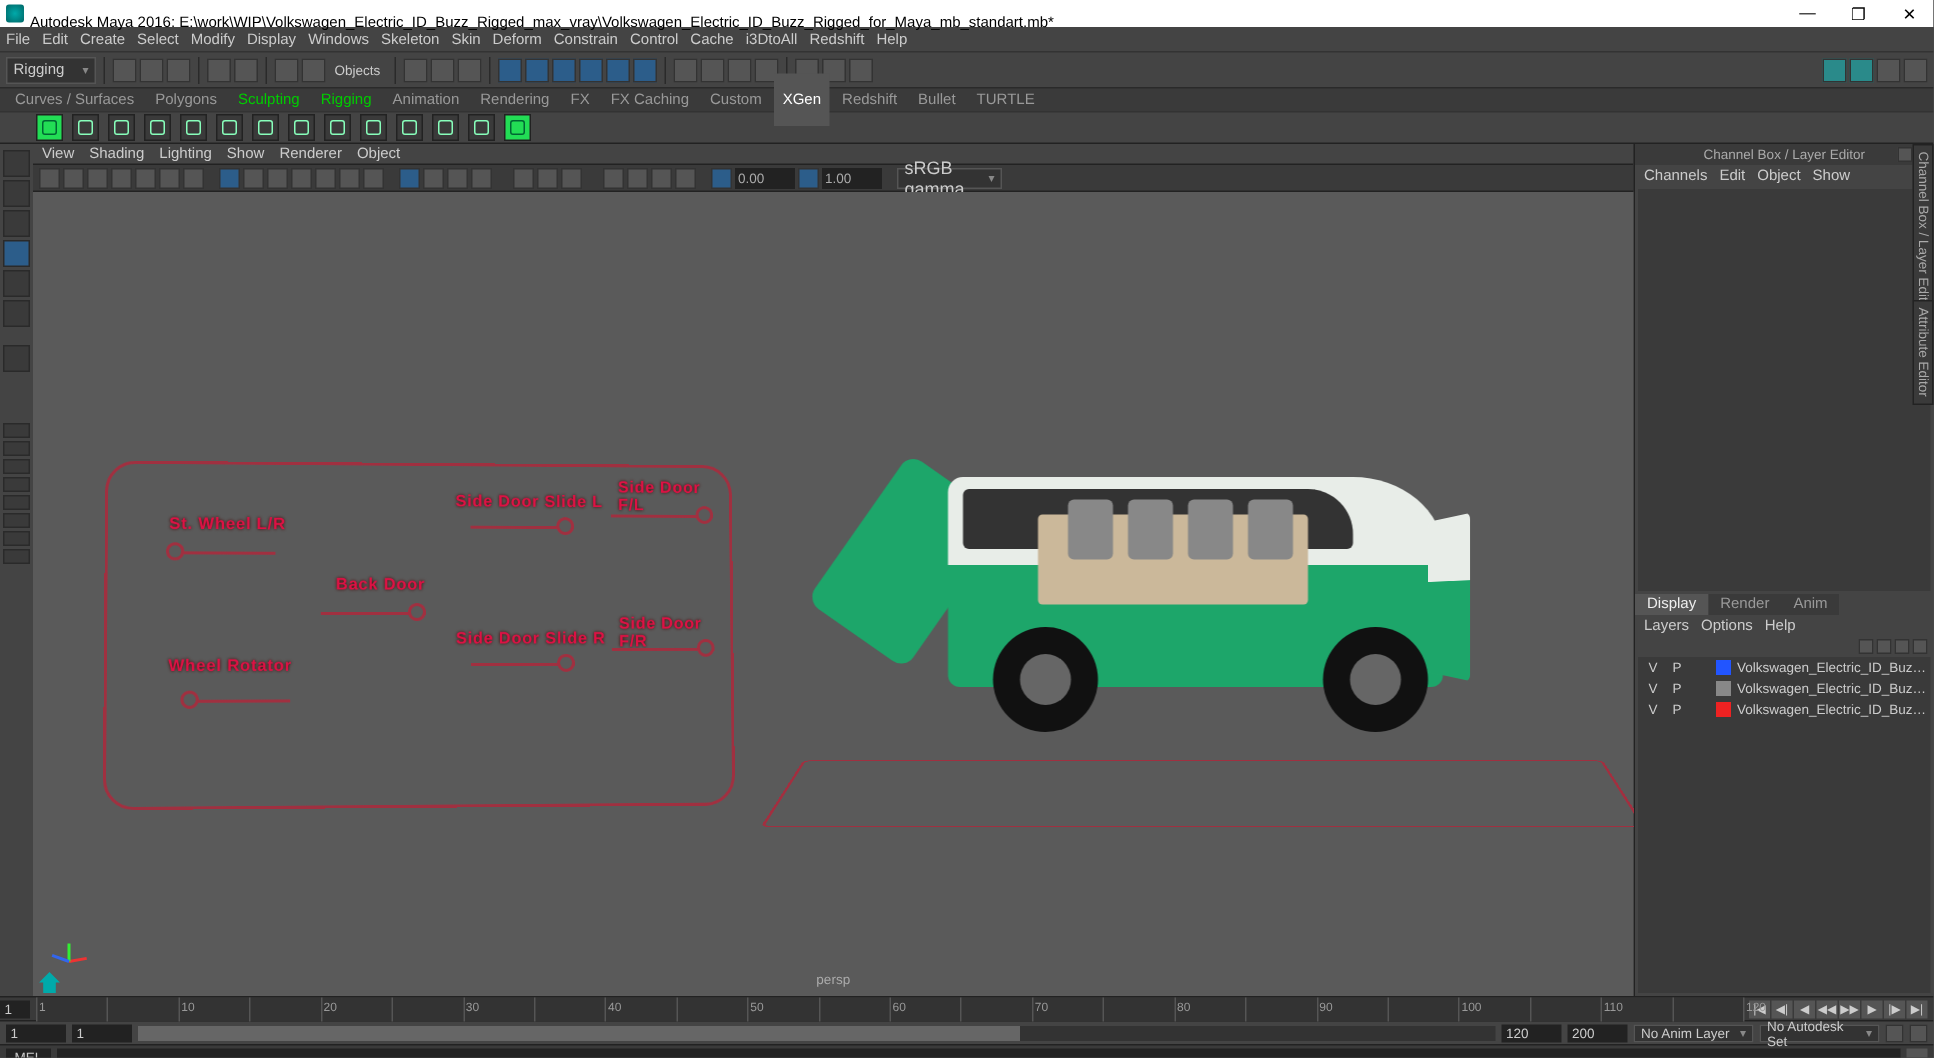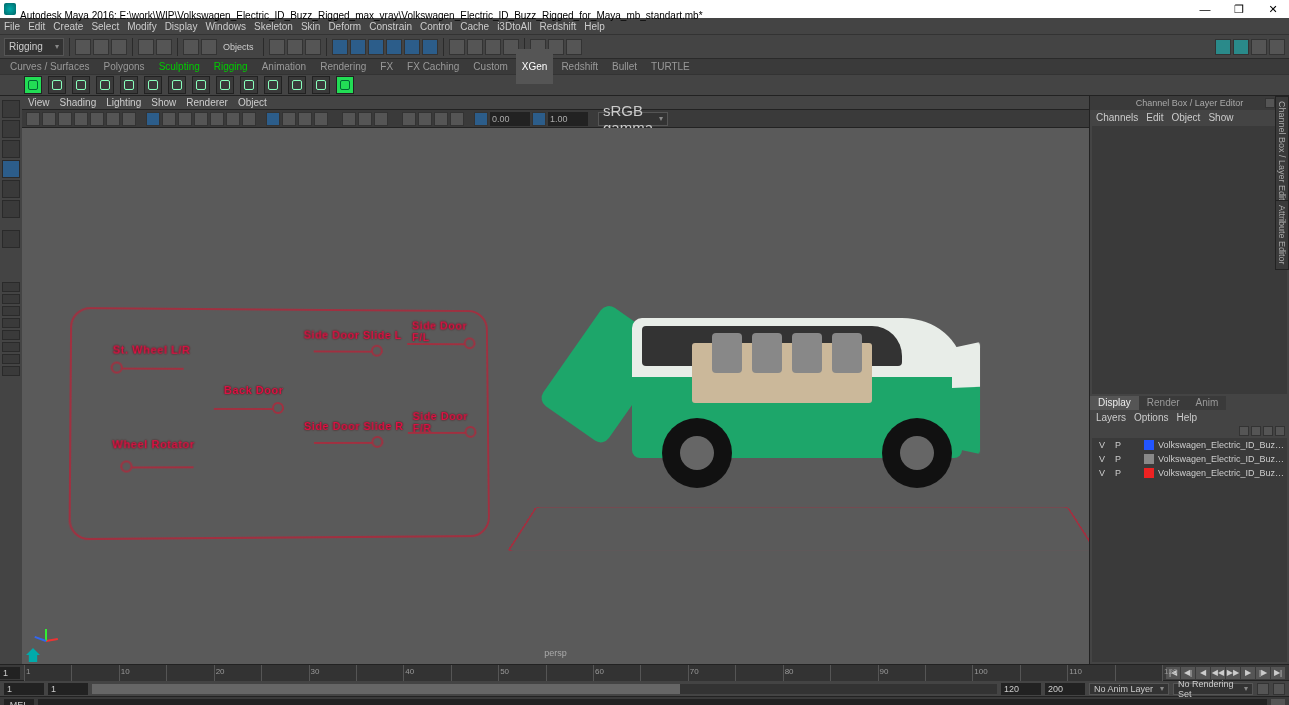--- a/index.html
+++ b/index.html
@@ -48,21 +48,21 @@
 .tbsep { height: 8px; }
 .tbicon.stack { height: 10px; }
 
 
 .viewport-wrap { flex: 1; display: flex; flex-direction: column; background: #333; }
 .vp-menubar { height: 14px; background: #444; display: flex; align-items: center; padding-left: 6px; gap: 10px; font-size: 10px; border-bottom: 1px solid #222; }
 .vp-toolbar { height: 18px; background: #3a3a3a; display: flex; align-items: center; padding-left: 4px; gap: 2px; border-bottom: 1px solid #222; }
 .vpicon { width: 14px; height: 14px; background: #555; border: 1px solid #333; cursor: pointer; }
 .vpicon.on { background: #2c5d8a; }
 .vpfield { width: 40px; height: 14px; background: #222; color: #aaa; font-size: 9px; padding: 0 2px; display: flex; align-items: center; }
-.vp-dd { width: 70px; height: 14px; background: #333; font-size: 15px; display: flex; align-items: center; padding: 0 4px; border: 1px solid #555; justify-content: space-between; }
+.vp-dd { width: 70px; height: 14px; background: #333; font-size: 12px; display: flex; align-items: center; padding: 0 4px; border: 1px solid #555; justify-content: space-between; }
 .viewport { flex: 1; background: #5a5a5a; position: relative; overflow: hidden; }
 
 
 .ctrl-panel { position: absolute; left: 50px; top: 180px; width: 420px; height: 230px; border: 2px solid #a03040; border-radius: 20px; transform: perspective(800px) rotateY(3deg) rotateX(2deg); }
 .ctrl-label { position: absolute; color: #d14; font-weight: bold; font-size: 11px; letter-spacing: 0.5px; text-shadow: 0 0 2px #400; }
 .ctrl-slider { position: absolute; width: 70px; height: 2px; background: #a03040; }
 .ctrl-knob { position: absolute; width: 12px; height: 12px; border: 2px solid #a03040; border-radius: 50%; background: #5a5a5a; }
 
 
 .van-ground { position: absolute; left: 500px; top: 335px; width: 560px; height: 130px; border: 2px solid #a03040; border-radius: 6px; transform: perspective(1200px) rotateX(70deg); }
@@ -476,21 +476,21 @@
   <div class="rfield">1</div>
   <div class="rslider">
       <div class="thumb"></div>
     </div>
   <div class="rfield">120</div>
   <div class="rfield">200</div>
   <div class="rdd arrow">
       <span>No Anim Layer</span>
     </div>
   <div class="rdd arrow">
-      <span>No Rendering Set</span>
+      <span>No Autodesk Set</span>
     </div>
   <div class="sicon" style="width:12px;height:12px;"></div>
   <div class="sicon" style="width:12px;height:12px;"></div>
 </div>
 
 <div class="cmdline">
   <div class="lang">MEL</div>
   <div class="inp"></div>
   <div class="btn"></div>
 </div>

